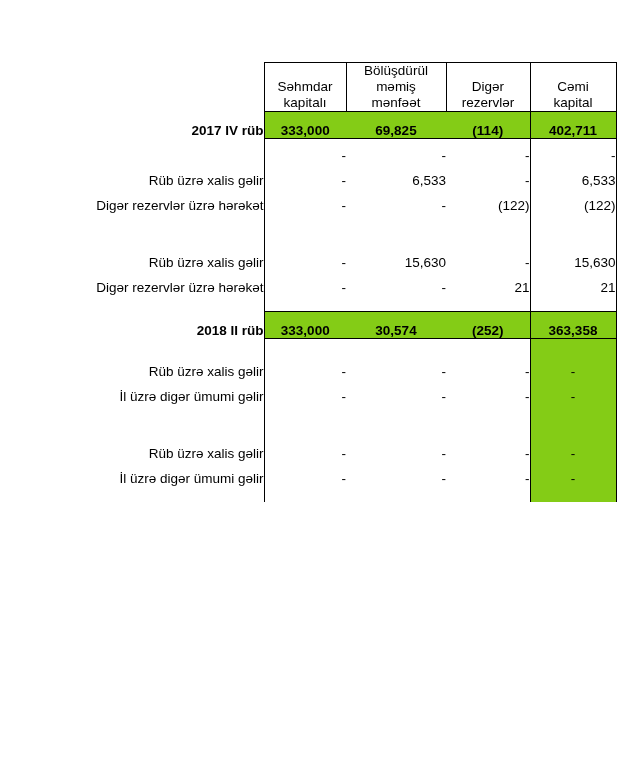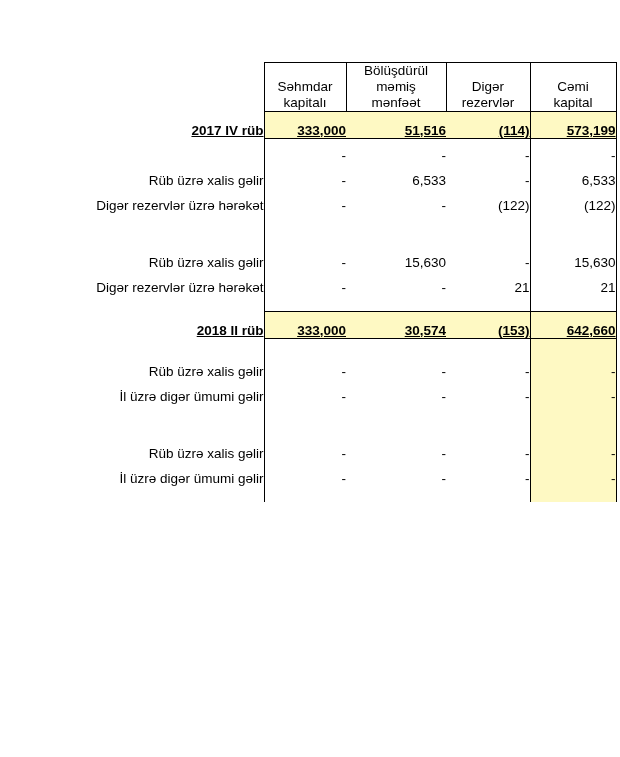--- a/index.html
+++ b/index.html
@@ -65,22 +65,22 @@
   .lbl.bold { font-weight: bold; }
   .num {
     text-align: right;
     padding: 3px 9px 3px 6px;
     white-space: nowrap;
     font-size: 13.5px;
   }
   .num.bold { font-weight: bold; }
   .row-h { height: 25px; }
   .row-sp { height: 16px; }
-  .row-total { height: 27px; text-decoration: underline; }
-  .shade { background: #fef9c3; }
+  .row-total { height: 27px; }
+  .shade { background: #84cc16; text-align: center; }
   .tot-top { border-top: 1.6px solid #000; }
   .tot-bot { border-bottom: 1.6px solid #000; }
   .dash-center { text-align: right; }
 </style>
 </head>
 <body>
 
 <div class="sheet">
 
   <table class="equity">
@@ -113,23 +113,23 @@
           <span>kapital</span>
         </th>
       </tr>
     </thead>
 
     <tbody>
 
       <tr class="row-total">
         <td class="lbl bold">2017 IV rüb</td>
         <td class="num bold bx-l shade tot-bot">333,000</td>
-        <td class="num bold shade tot-bot">51,516</td>
+        <td class="num bold shade tot-bot">69,825</td>
         <td class="num bold shade tot-bot">(114)</td>
-        <td class="num bold bx-l bx-r shade tot-bot">573,199</td>
+        <td class="num bold bx-l bx-r shade tot-bot">402,711</td>
       </tr>
 
       <tr class="row-h">
         <td class="lbl"></td>
         <td class="num bx-l dash-center">-</td>
         <td class="num">-</td>
         <td class="num">-</td>
         <td class="num bx-l bx-r">-</td>
       </tr>
 
@@ -188,22 +188,22 @@
         <td class="num bx-l"></td>
         <td class="num"></td>
         <td class="num"></td>
         <td class="num bx-l bx-r"></td>
       </tr>
 
       <tr class="row-total">
         <td class="lbl bold">2018 II rüb</td>
         <td class="num bold bx-l shade tot-top tot-bot">333,000</td>
         <td class="num bold shade tot-top tot-bot">30,574</td>
-        <td class="num bold shade tot-top tot-bot">(153)</td>
-        <td class="num bold bx-l bx-r shade tot-top tot-bot">642,660</td>
+        <td class="num bold shade tot-top tot-bot">(252)</td>
+        <td class="num bold bx-l bx-r shade tot-top tot-bot">363,358</td>
       </tr>
 
       <tr class="row-sp">
         <td class="lbl"></td>
         <td class="num bx-l"></td>
         <td class="num"></td>
         <td class="num"></td>
         <td class="num bx-l bx-r shade"></td>
       </tr>
 

